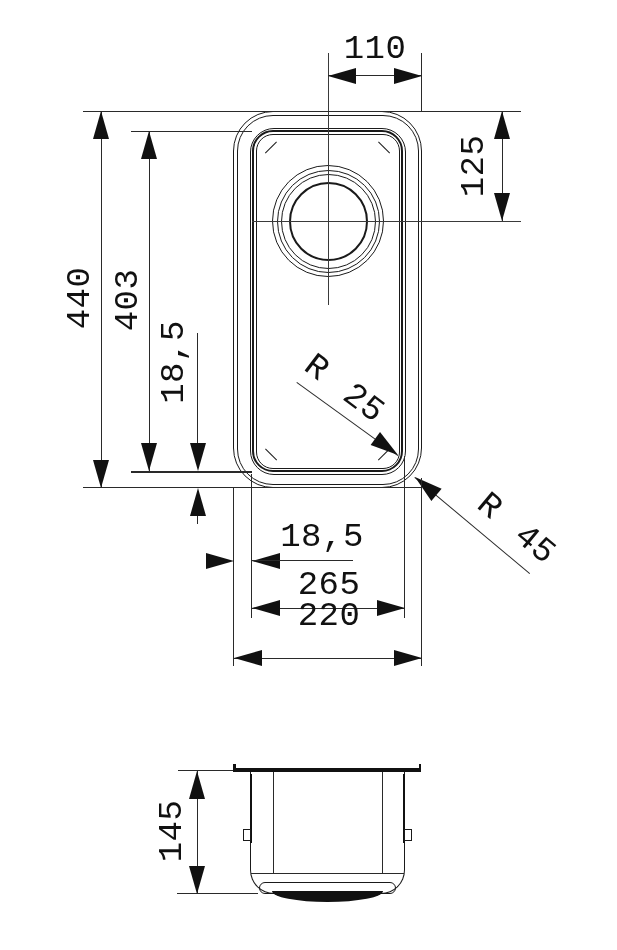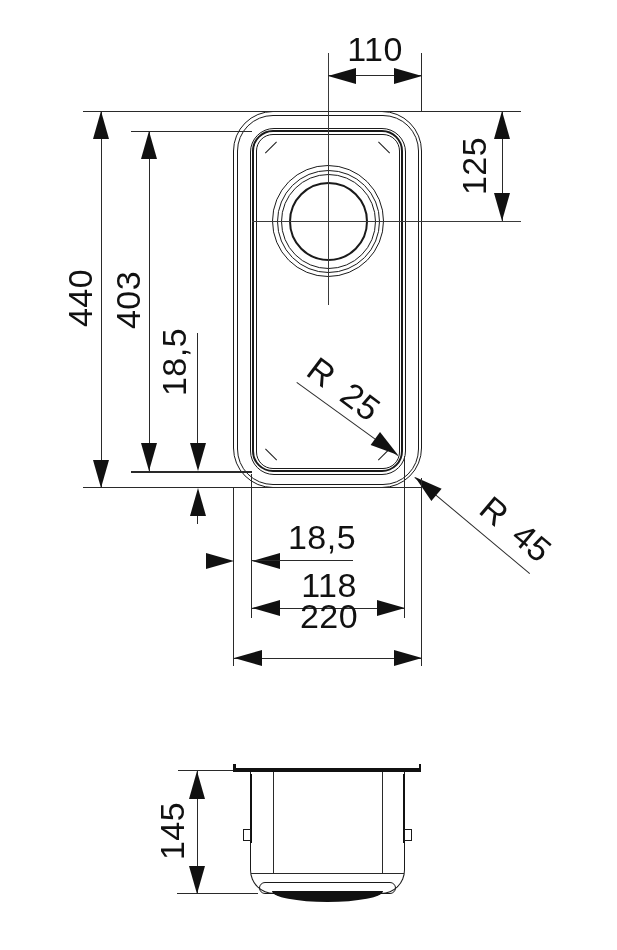--- a/index.html
+++ b/index.html
@@ -1,18 +1,18 @@
 <!DOCTYPE html>
 <html><head>
 <meta charset="utf-8">
 <style>
   html,body{margin:0;padding:0;background:#fff;}
   #canvas{
     position:relative;width:617px;height:950px;background:#fff;overflow:hidden;
-    font-family:Liberation Sans, sans-serif;color:#111;
+    font-family:Liberation Mono, monospace;color:#111;
   }
   .abs{position:absolute;}
   
   .h{position:absolute;height:1.2px;background:#2a2a2a;}
   .v{position:absolute;width:1.2px;background:#2a2a2a;}
   
   .box{position:absolute;border:1.2px solid #1a1a1a;box-sizing:border-box;background:transparent;}
   .circle{position:absolute;border:1.2px solid #1a1a1a;border-radius:50%;box-sizing:border-box;}
   
   .dim{
@@ -100,21 +100,21 @@
   <div class="v" style="left:421px;top:478px;height:188px;"></div>
 
   <div class="ar r" style="left:205.5px;top:552.5px;"></div>
   <div class="ar l" style="left:251.5px;top:552.5px;"></div>
   <div class="h" style="left:251.5px;top:560px;width:101px;"></div>
   <div class="dim" style="left:322px;top:537px;">18,5</div>
 
   <div class="h" style="left:251.5px;top:607.5px;width:153px;"></div>
   <div class="ar l" style="left:251.5px;top:599.5px;"></div>
   <div class="ar r" style="left:376.5px;top:599.5px;"></div>
-  <div class="dim" style="left:329px;top:585px;">118</div>
+  <div class="dim" style="left:329px;top:585px;">265</div>
 
   <div class="h" style="left:233.5px;top:657.5px;width:188px;"></div>
   <div class="ar l" style="left:233.5px;top:649.5px;"></div>
   <div class="ar r" style="left:393.5px;top:649.5px;"></div>
   <div class="dim" style="left:329px;top:616px;">220</div>
 
   <div class="abs" style="left:233px;top:768px;width:188px;height:4px;background:#111;"></div>
   <div class="abs" style="left:233px;top:764px;width:2.5px;height:8px;background:#111;"></div>
   <div class="abs" style="left:418.5px;top:764px;width:2.5px;height:8px;background:#111;"></div>
 

